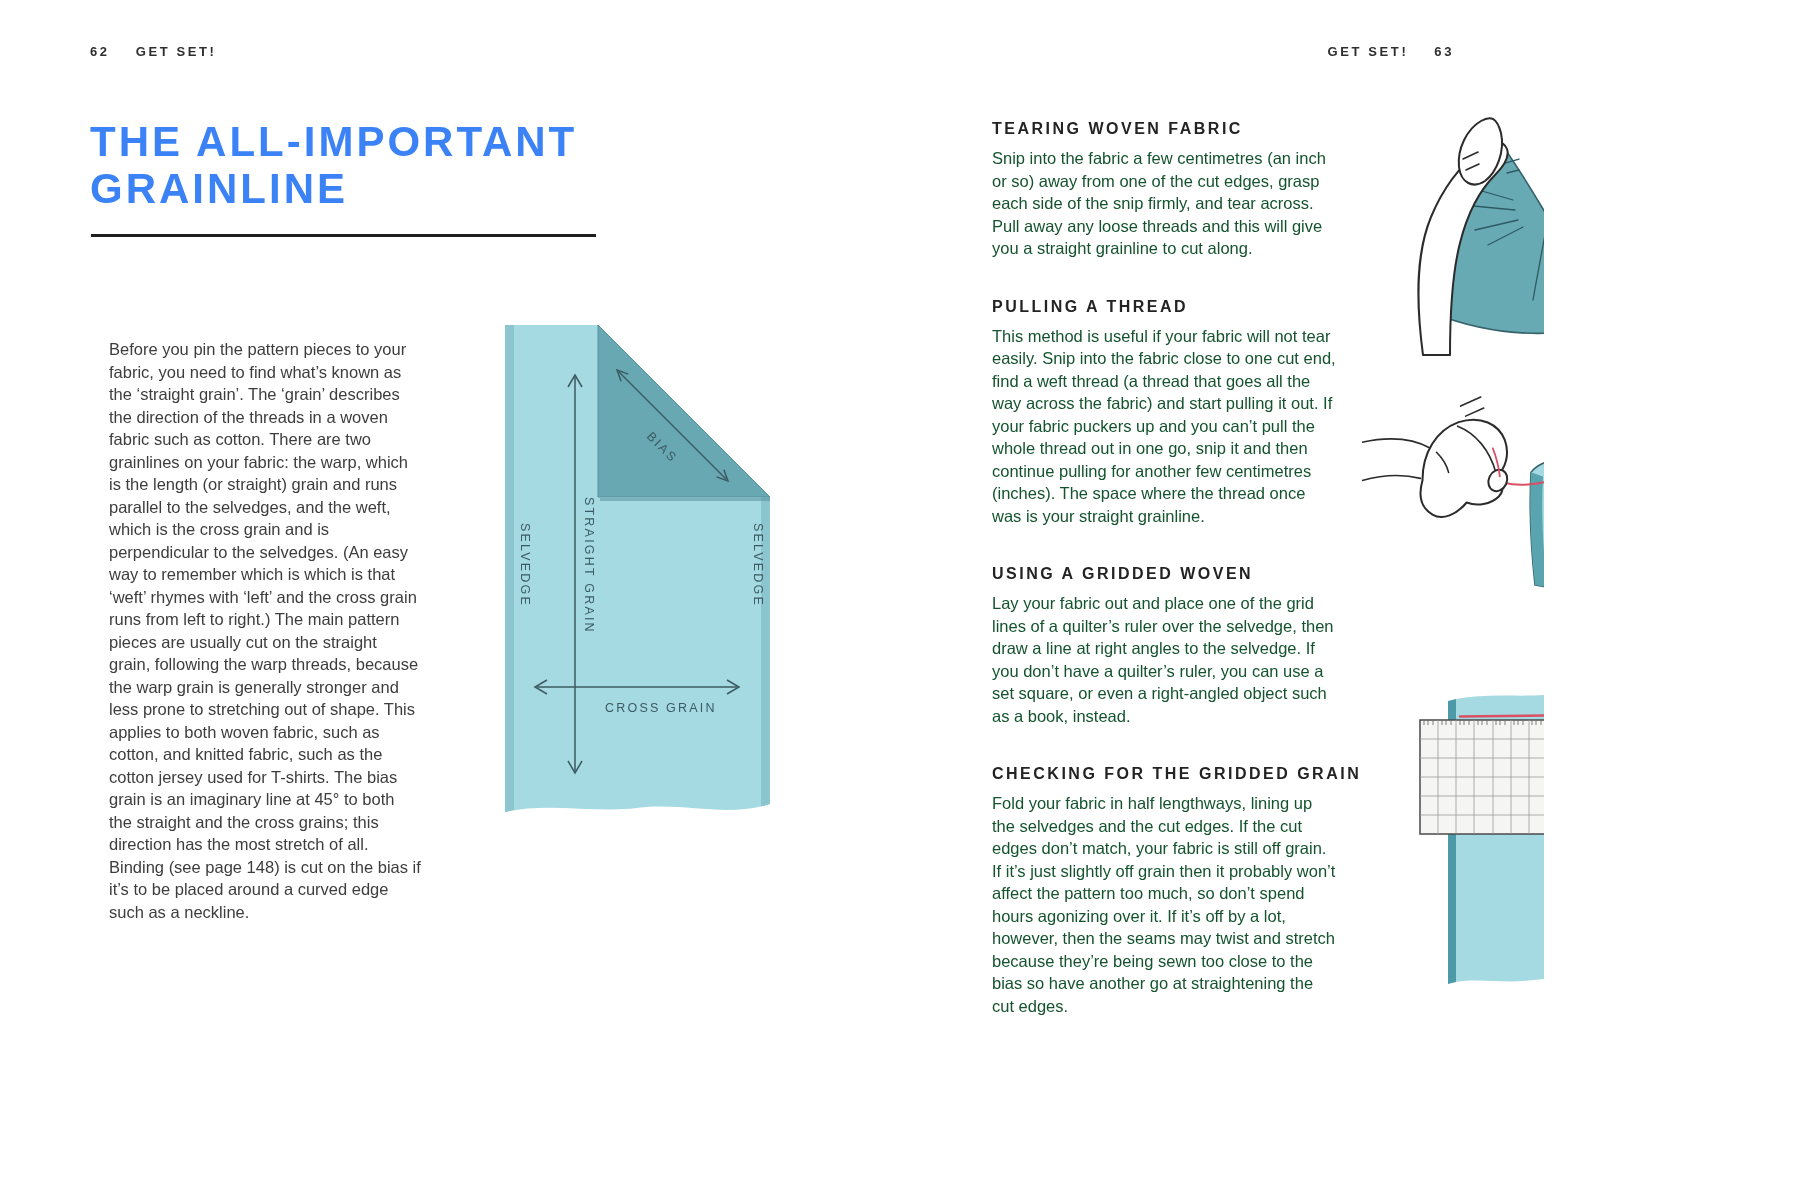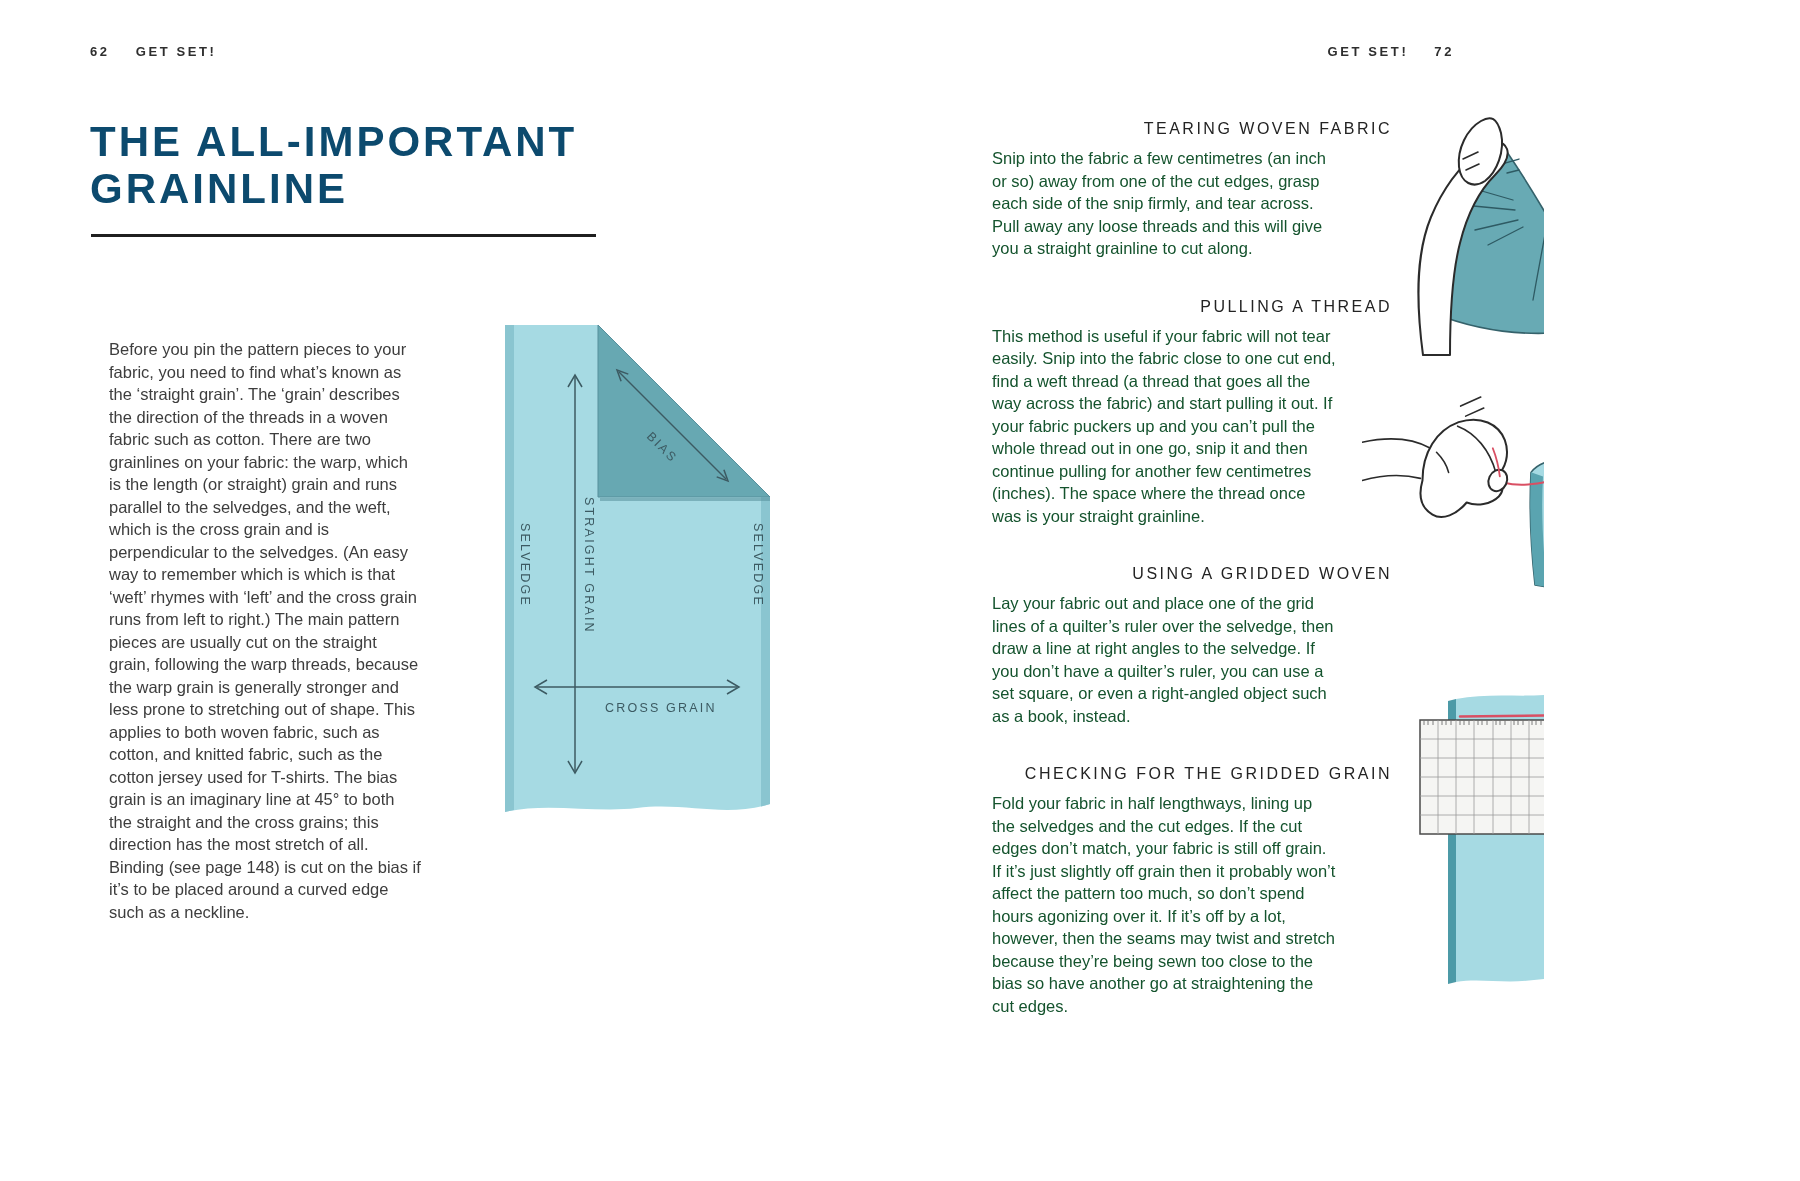--- a/index.html
+++ b/index.html
@@ -3,53 +3,53 @@
 <meta charset="utf-8">
 <style>
   html,body{margin:0;padding:0;background:#ffffff;}
   .spread{position:relative;width:1544px;height:1181px;background:#ffffff;
           font-family:"Liberation Sans",sans-serif;overflow:hidden;color:#3d3d3d;}
   .ph{position:absolute;top:44px;display:flex;gap:26px;font-size:13px;font-weight:700;
       letter-spacing:2.6px;color:#2e2e2e;}
   .ph-left{left:90px;}
   .ph-right{right:90px;}
   .title{position:absolute;left:90px;top:118px;margin:0;font-size:42px;line-height:47px;
-         font-weight:700;letter-spacing:3px;color:#0c4a6e;}
+         font-weight:700;letter-spacing:3px;color:#3b82f6;}
   .title-rule{position:absolute;left:91px;top:234px;width:505px;height:3px;background:#1f1f1f;}
   .left-col{position:absolute;left:91px;top:320px;width:348px;}
   .left-col p{margin:18px;font-size:16.5px;line-height:22.5px;color:#3d3d3d;}
   .left-col p + p{margin-top:10px;}
   .diagram{position:absolute;left:505px;top:325px;width:265px;height:500px;}
   .dlabel{font-family:"Liberation Sans",sans-serif;font-size:12.5px;letter-spacing:2.2px;
           fill:#3c5a62;}
   .right-col{position:absolute;left:992px;top:118px;width:345px;}
   .sec + .sec{margin-top:36px;}
-  .sec h3{margin:0 0 8px 0;width:400px;font-size:16px;line-height:21px;font-weight:400;
-          letter-spacing:2.5px;color:#232323;text-align:right;}
+  .sec h3{margin:0 0 8px 0;width:400px;font-size:16px;line-height:21px;font-weight:700;
+          letter-spacing:2.5px;color:#232323;}
   .sec p{margin:0;font-size:16.5px;line-height:22.5px;color:#14532d;}
   .illu{position:absolute;}
   .illu-tear{left:1388px;top:105px;width:322px;height:252px;}
   .illu-thread{left:1362px;top:392px;width:352px;height:216px;}
   .illu-ruler{left:1402px;top:652px;width:240px;height:345px;}
   .hand{fill:#ffffff;stroke:#2b2b2b;stroke-width:2;stroke-linejoin:round;stroke-linecap:round;}
   .handline{fill:none;stroke:#2b2b2b;stroke-width:1.6;stroke-linecap:round;}
   .crease{fill:none;stroke:#2e5a63;stroke-width:1.3;stroke-linecap:round;}
 </style>
 </head>
 <body>
 
 <div class="spread">
 
   <header class="ph ph-left">
     <span>62</span>
     <span>GET SET!</span>
   </header>
   <header class="ph ph-right">
     <span>GET SET!</span>
-    <span>72</span>
+    <span>63</span>
   </header>
 
   <h1 class="title"><span>THE ALL-IMPORTANT</span><br><span>GRAINLINE</span></h1>
   <div class="title-rule"></div>
 
   <div class="left-col">
     <p>Before you pin the pattern pieces to your fabric, you need to find what’s known as the ‘straight grain’. The ‘grain’ describes the direction of the threads in a woven fabric such as cotton. There are two grainlines on your fabric: the warp, which is the length (or straight) grain and runs parallel to the selvedges, and the weft, which is the cross grain and is perpendicular to the selvedges. (An easy way to remember which is which is that ‘weft’ rhymes with ‘left’ and the cross grain runs from left to right.) The main pattern pieces are usually cut on the straight grain, following the warp threads, because the warp grain is generally stronger and less prone to stretching out of shape. This applies to both woven fabric, such as cotton, and knitted fabric, such as the cotton jersey used for T-shirts. The bias grain is an imaginary line at 45° to both the straight and the cross grains; this direction has the most stretch of all. Binding (see page 148) is cut on the bias if it’s to be placed around a curved edge such as a neckline.</p>
   </div>
 
   <svg class="diagram" viewBox="0 0 265 500">

